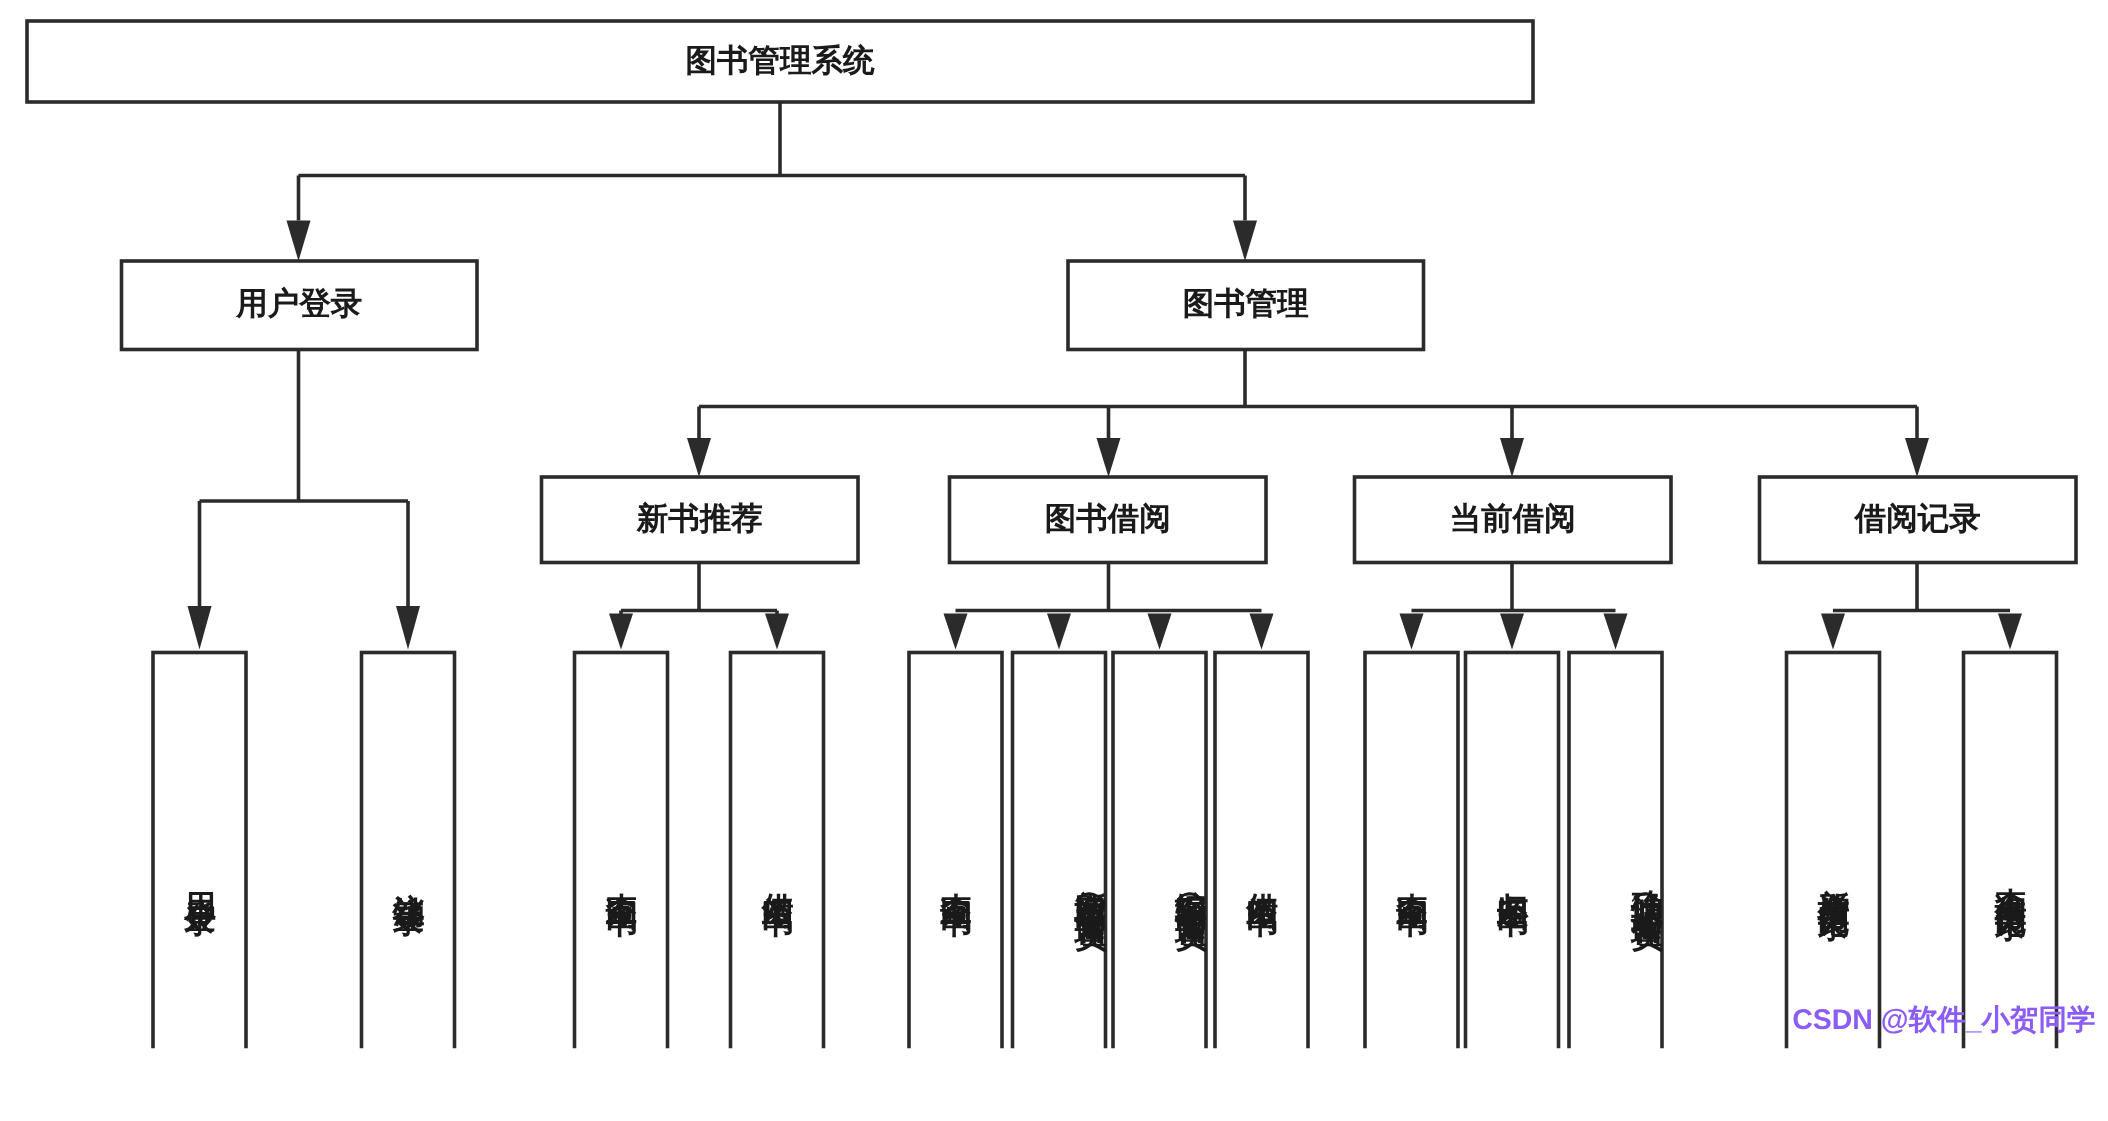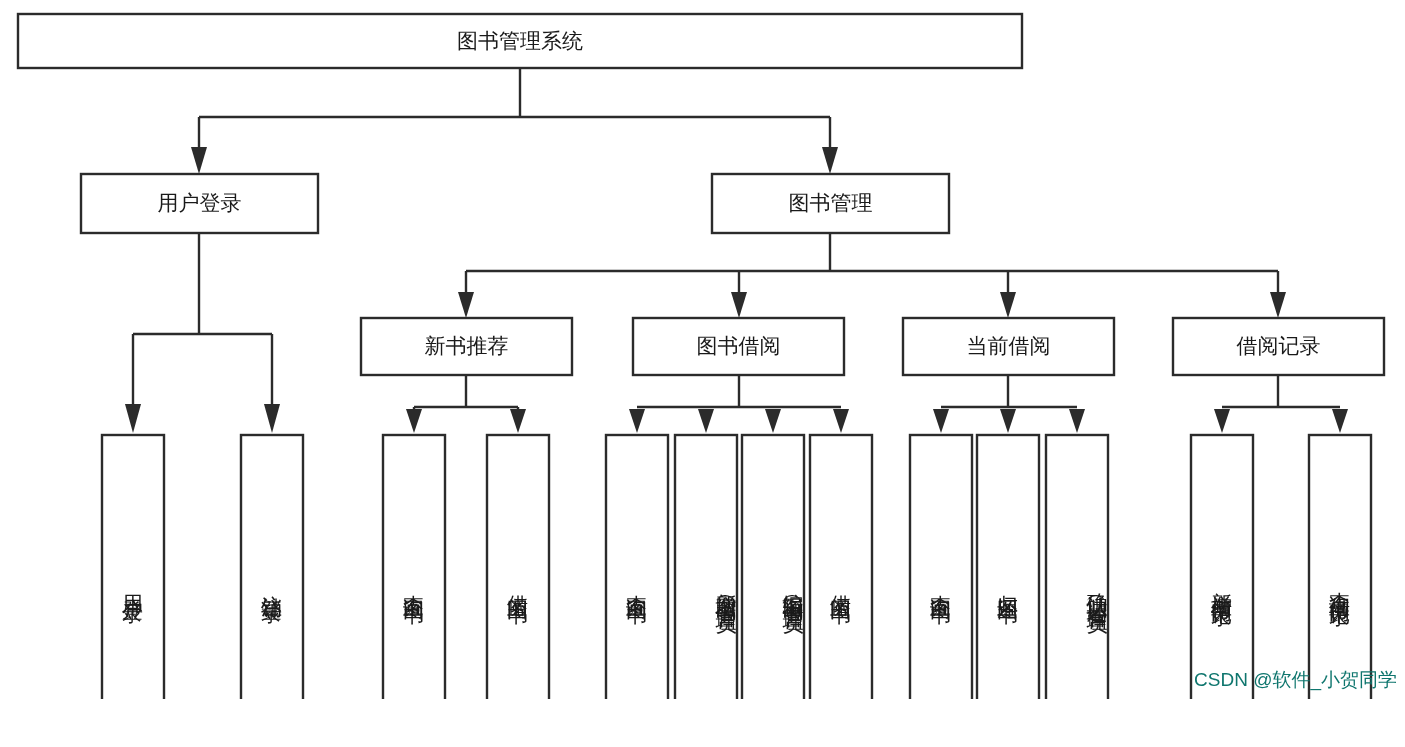--- a/index.html
+++ b/index.html
@@ -9,20 +9,21 @@
   }
   body {
     font-family: "Liberation Sans", "DejaVu Sans", sans-serif;
   }
   #diagram-root {
     position: relative;
     width: 1405px;
     height: 699px;
     background: #ffffff;
     overflow: hidden;
+    font-weight: bold;
   }
   svg#flow {
     position: absolute;
     left: 0;
     top: 0;
     width: 1405px;
     height: 747px;
   }
   .box-rect {
     fill: #ffffff;
@@ -60,21 +61,21 @@
     justify-content: center;
     white-space: nowrap;
     user-select: none;
   }
   .watermark {
     position: absolute;
     right: 8px;
     bottom: 6px;
     font-family: "Liberation Sans", "DejaVu Sans", sans-serif;
     font-size: 19px;
-    color: #0f766e;
+    color: #8b5cf6;
     white-space: nowrap;
     user-select: none;
   }
 </style>
 </head>
 <body>
 
 <div id="diagram-root">
 
   <svg id="flow" viewBox="0 0 1405 747">

